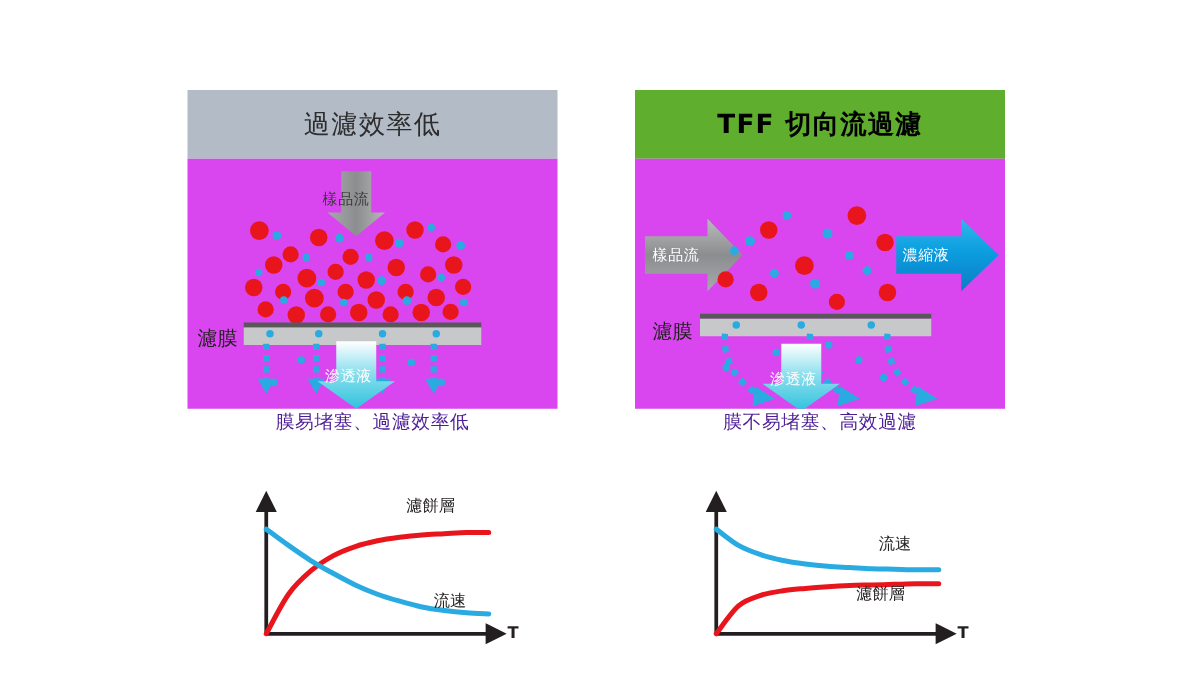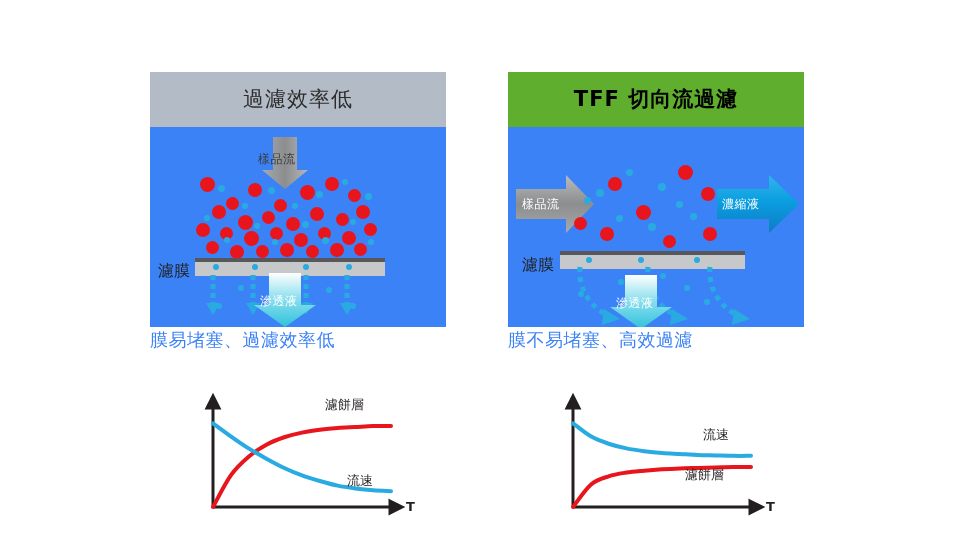--- a/index.html
+++ b/index.html
@@ -50,31 +50,31 @@
   .header-gray  { background: #b3bcc6; }
   .header-gray span { color: #2d2d2d; }
   .header-green { background: #5fae2e; }
   .header-green span { color: #000000; font-weight: bold; }
 
   .panel-body {
     position: absolute;
     left: 0; top: 55px;
     width: 100%;
     height: 200px;
-    background: #3b82f6;
+    background: #d946ef;
     overflow: hidden;
   }
 
   .panel-caption {
     position: absolute;
     top: 328px;
     width: 296px;
-    text-align: left;
-    font-size: 18px;
-    color: #3b82f6;
+    text-align: center;
+    font-size: 15px;
+    color: #4c1d95;
     letter-spacing: 0.5px;
   }
   .cap-left  { left: 150px; }
   .cap-right { left: 508px; }
 
   
   .dot {
     position: absolute;
     border-radius: 50%;
   }

